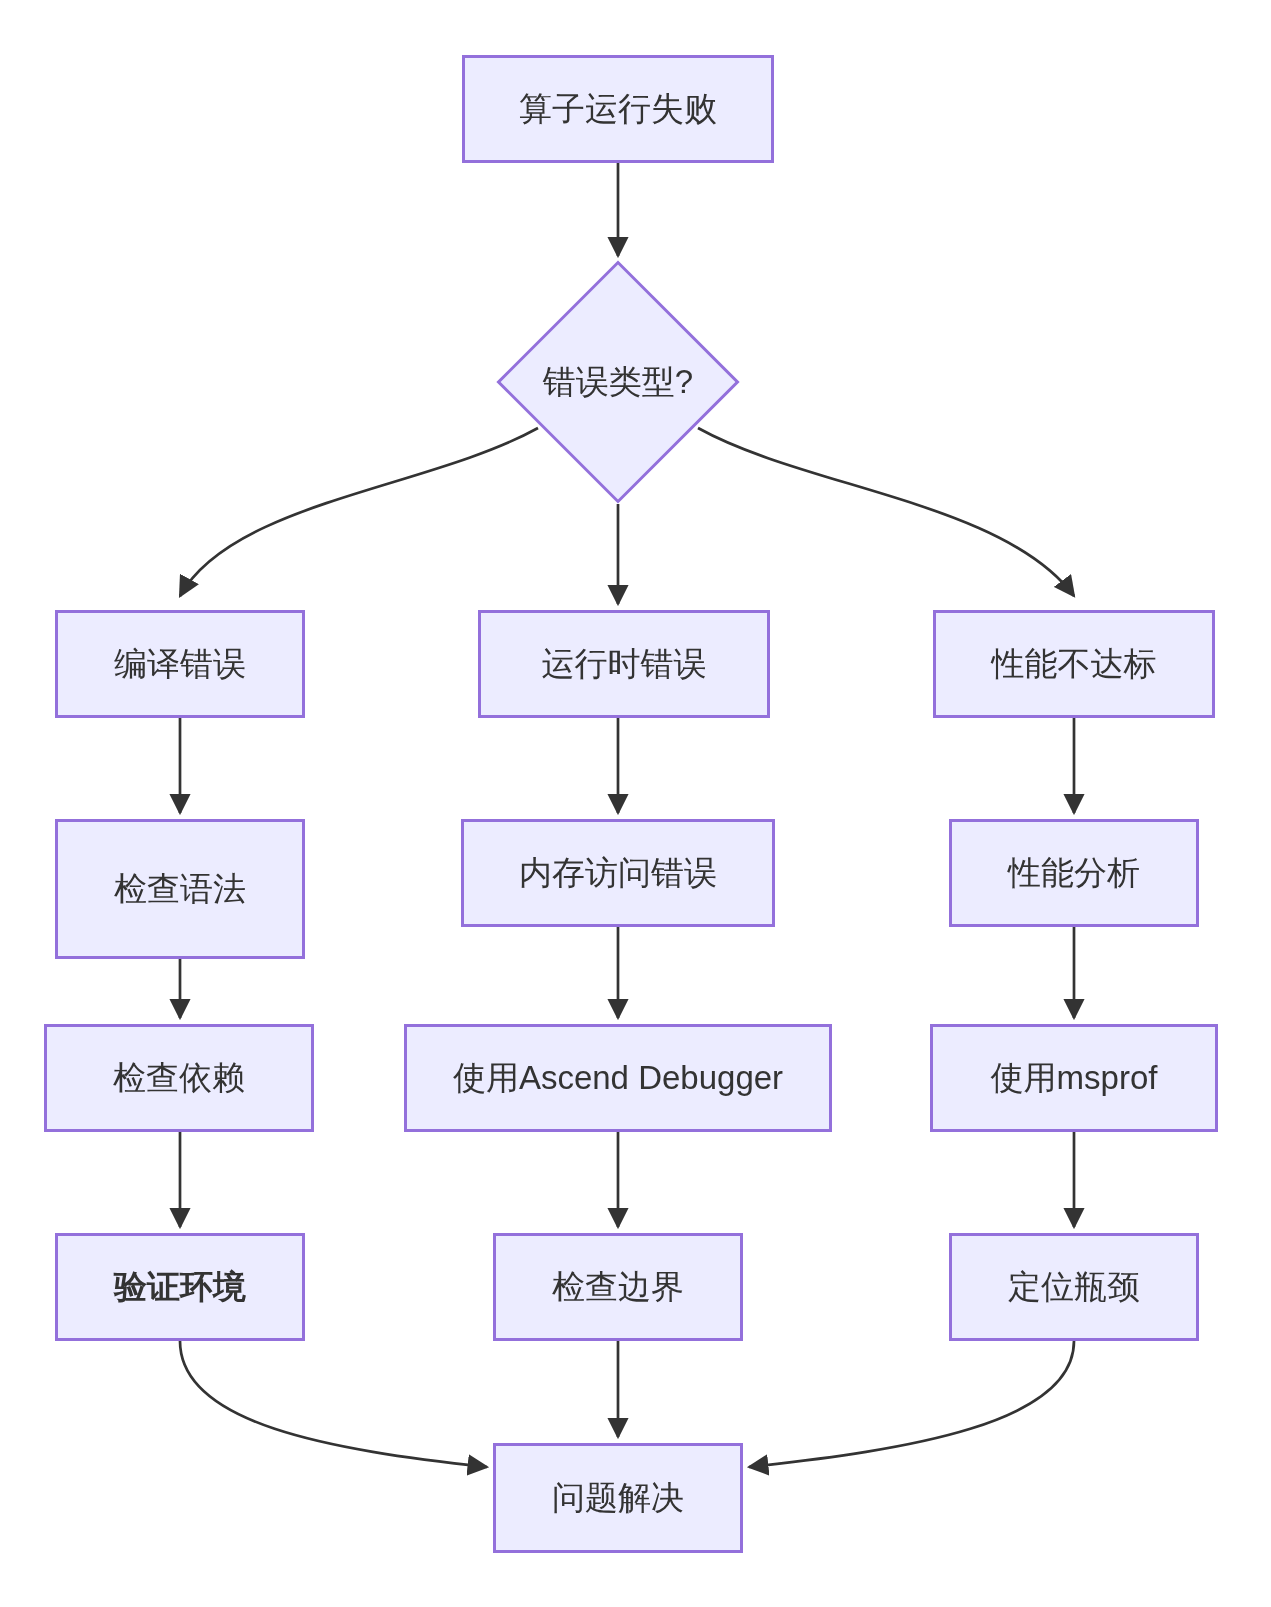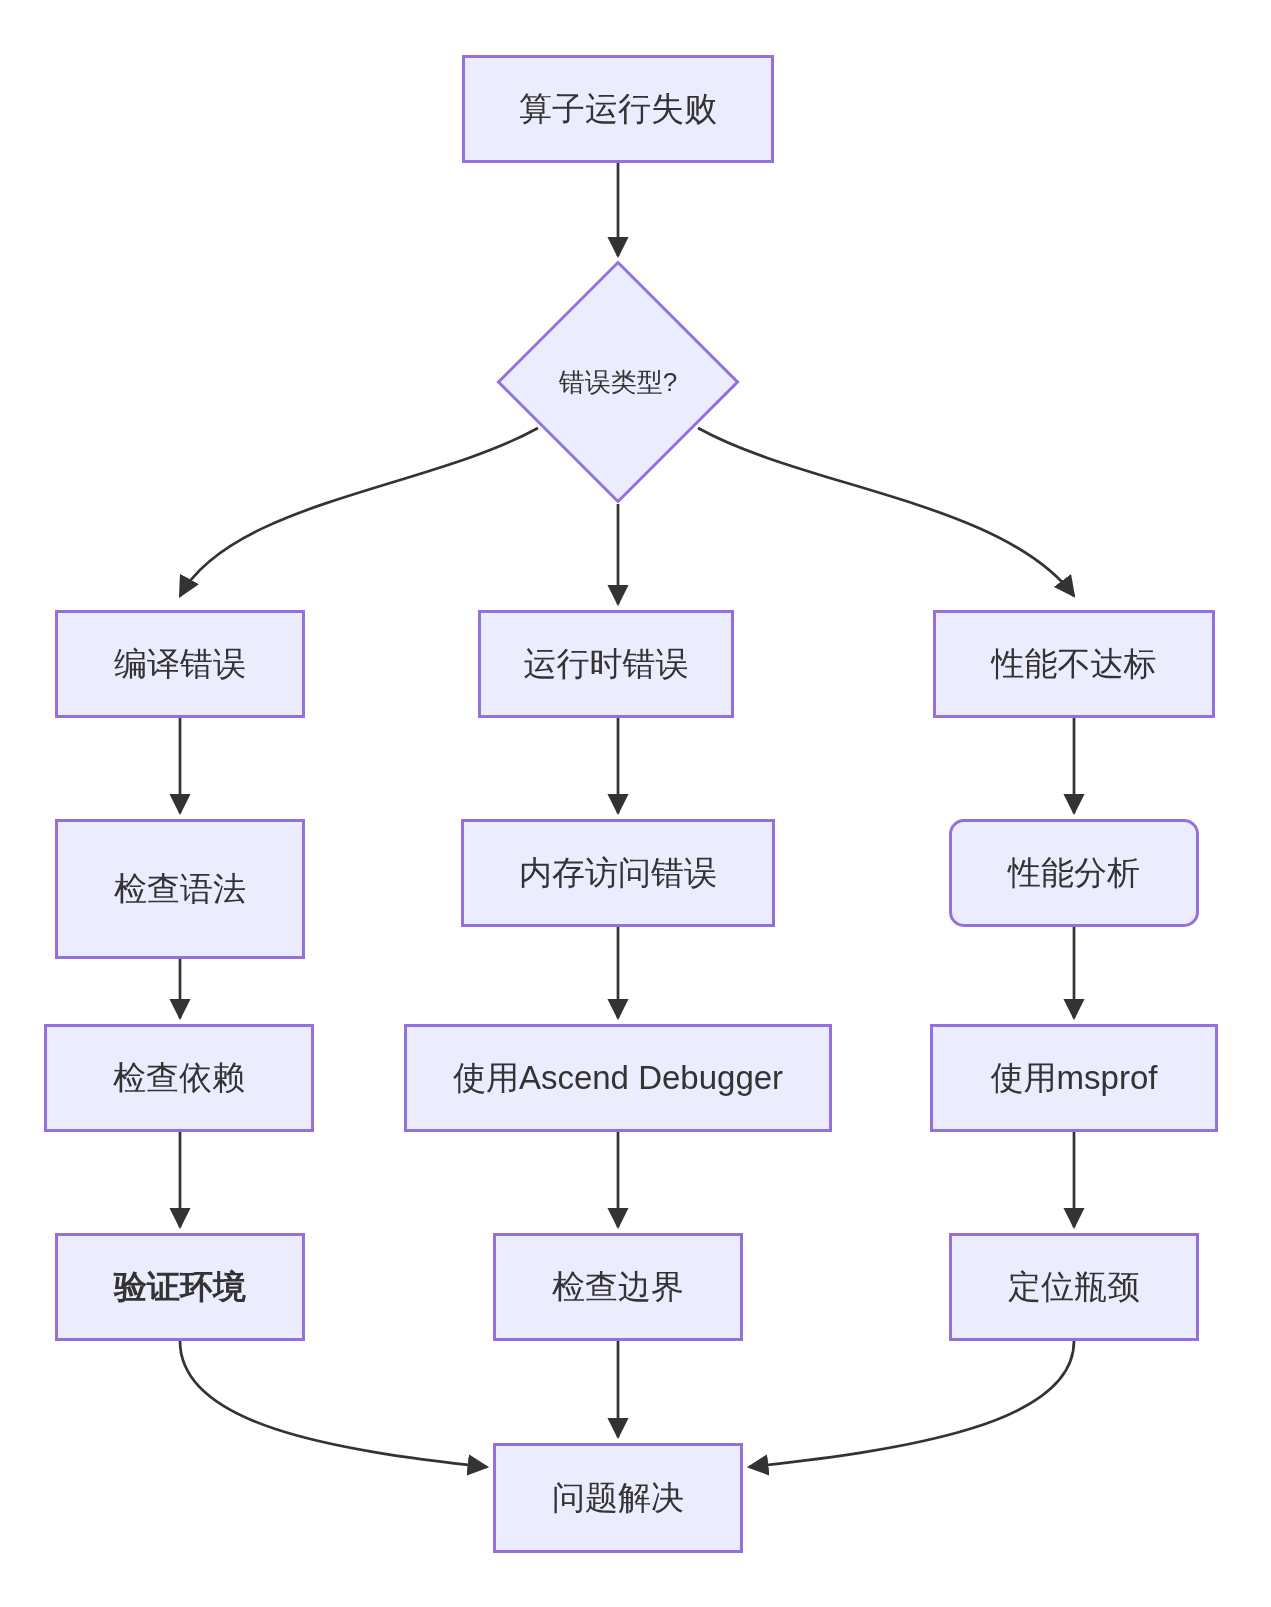--- a/index.html
+++ b/index.html
@@ -42,21 +42,21 @@
     border: 3px solid var(--node-border);
     box-sizing: border-box;
   }
   .diamond-label {
     position: absolute;
     left: -40px; top: 0; right: -40px; bottom: 0;
     display: flex;
     align-items: center;
     justify-content: center;
     color: var(--text-color);
-    font-size: 26px;
+    font-size: 33px;
     white-space: nowrap;
   }
 </style>
 </head>
 <body>
 
 <div class="canvas">
 
   <svg class="edges" xmlns="http://www.w3.org/2000/svg" viewBox="0 0 1271 1607">
     <defs>
@@ -88,37 +88,37 @@
 
   <div class="diamond" style="left:532px; top:296px;">
     <div class="diamond-shape"></div>
     <div class="diamond-label">错误类型?</div>
   </div>
 
   <div class="node" style="left:55px; top:610px; width:250px; height:108px;">
     <span>编译错误</span>
   </div>
 
-  <div class="node" style="left:478px; top:610px; width:256px; height:108px;font-family:Liberation Mono, monospace;">
+  <div class="node" style="left:478px; top:610px; width:292px; height:108px;font-family:Liberation Mono, monospace;">
     <span>运行时错误</span>
   </div>
 
   <div class="node" style="left:933px; top:610px; width:282px; height:108px;">
     <span>性能不达标</span>
   </div>
 
   <div class="node" style="left:55px; top:819px; width:250px; height:140px;">
     <span>检查语法</span>
   </div>
 
   <div class="node" style="left:461px; top:819px; width:314px; height:108px;">
     <span>内存访问错误</span>
   </div>
 
-  <div class="node" style="left:949px; top:819px; width:250px; height:108px;border-radius:15px;">
+  <div class="node" style="left:949px; top:819px; width:250px; height:108px;">
     <span>性能分析</span>
   </div>
 
   <div class="node" style="left:44px; top:1024px; width:270px; height:108px;">
     <span>检查依赖</span>
   </div>
 
   <div class="node" style="left:404px; top:1024px; width:428px; height:108px;">
     <span>使用Ascend Debugger</span>
   </div>

